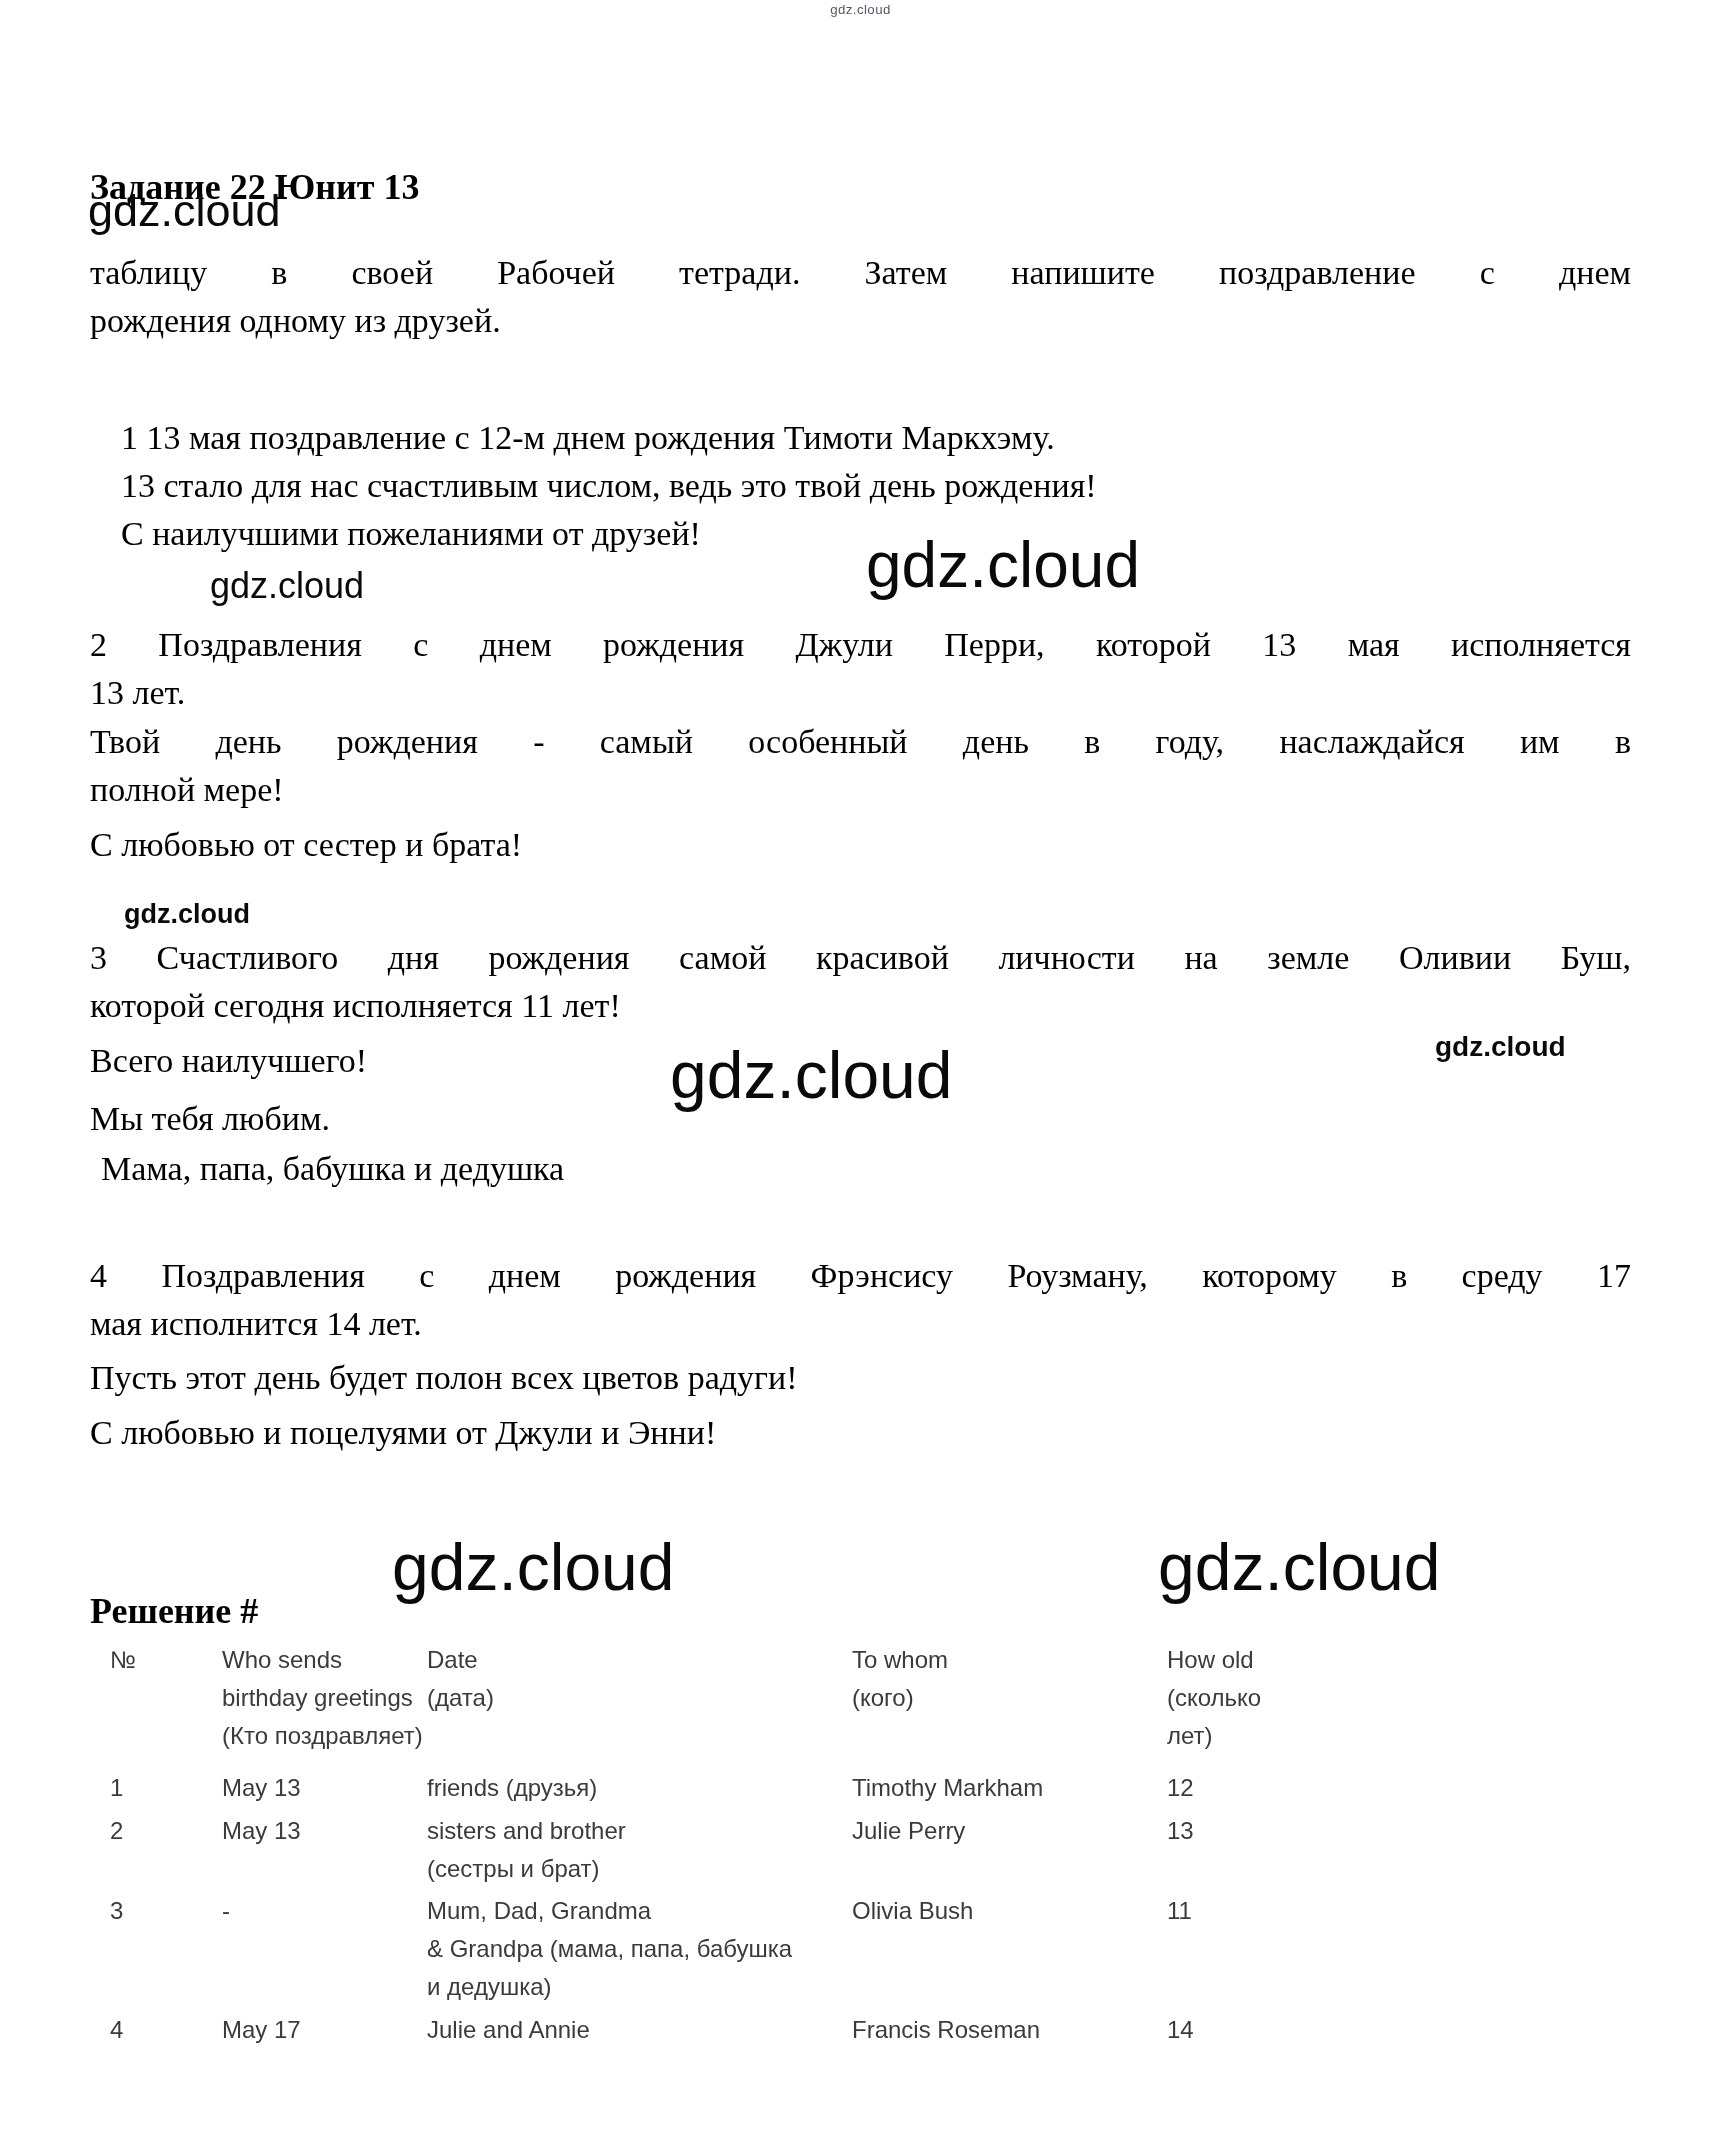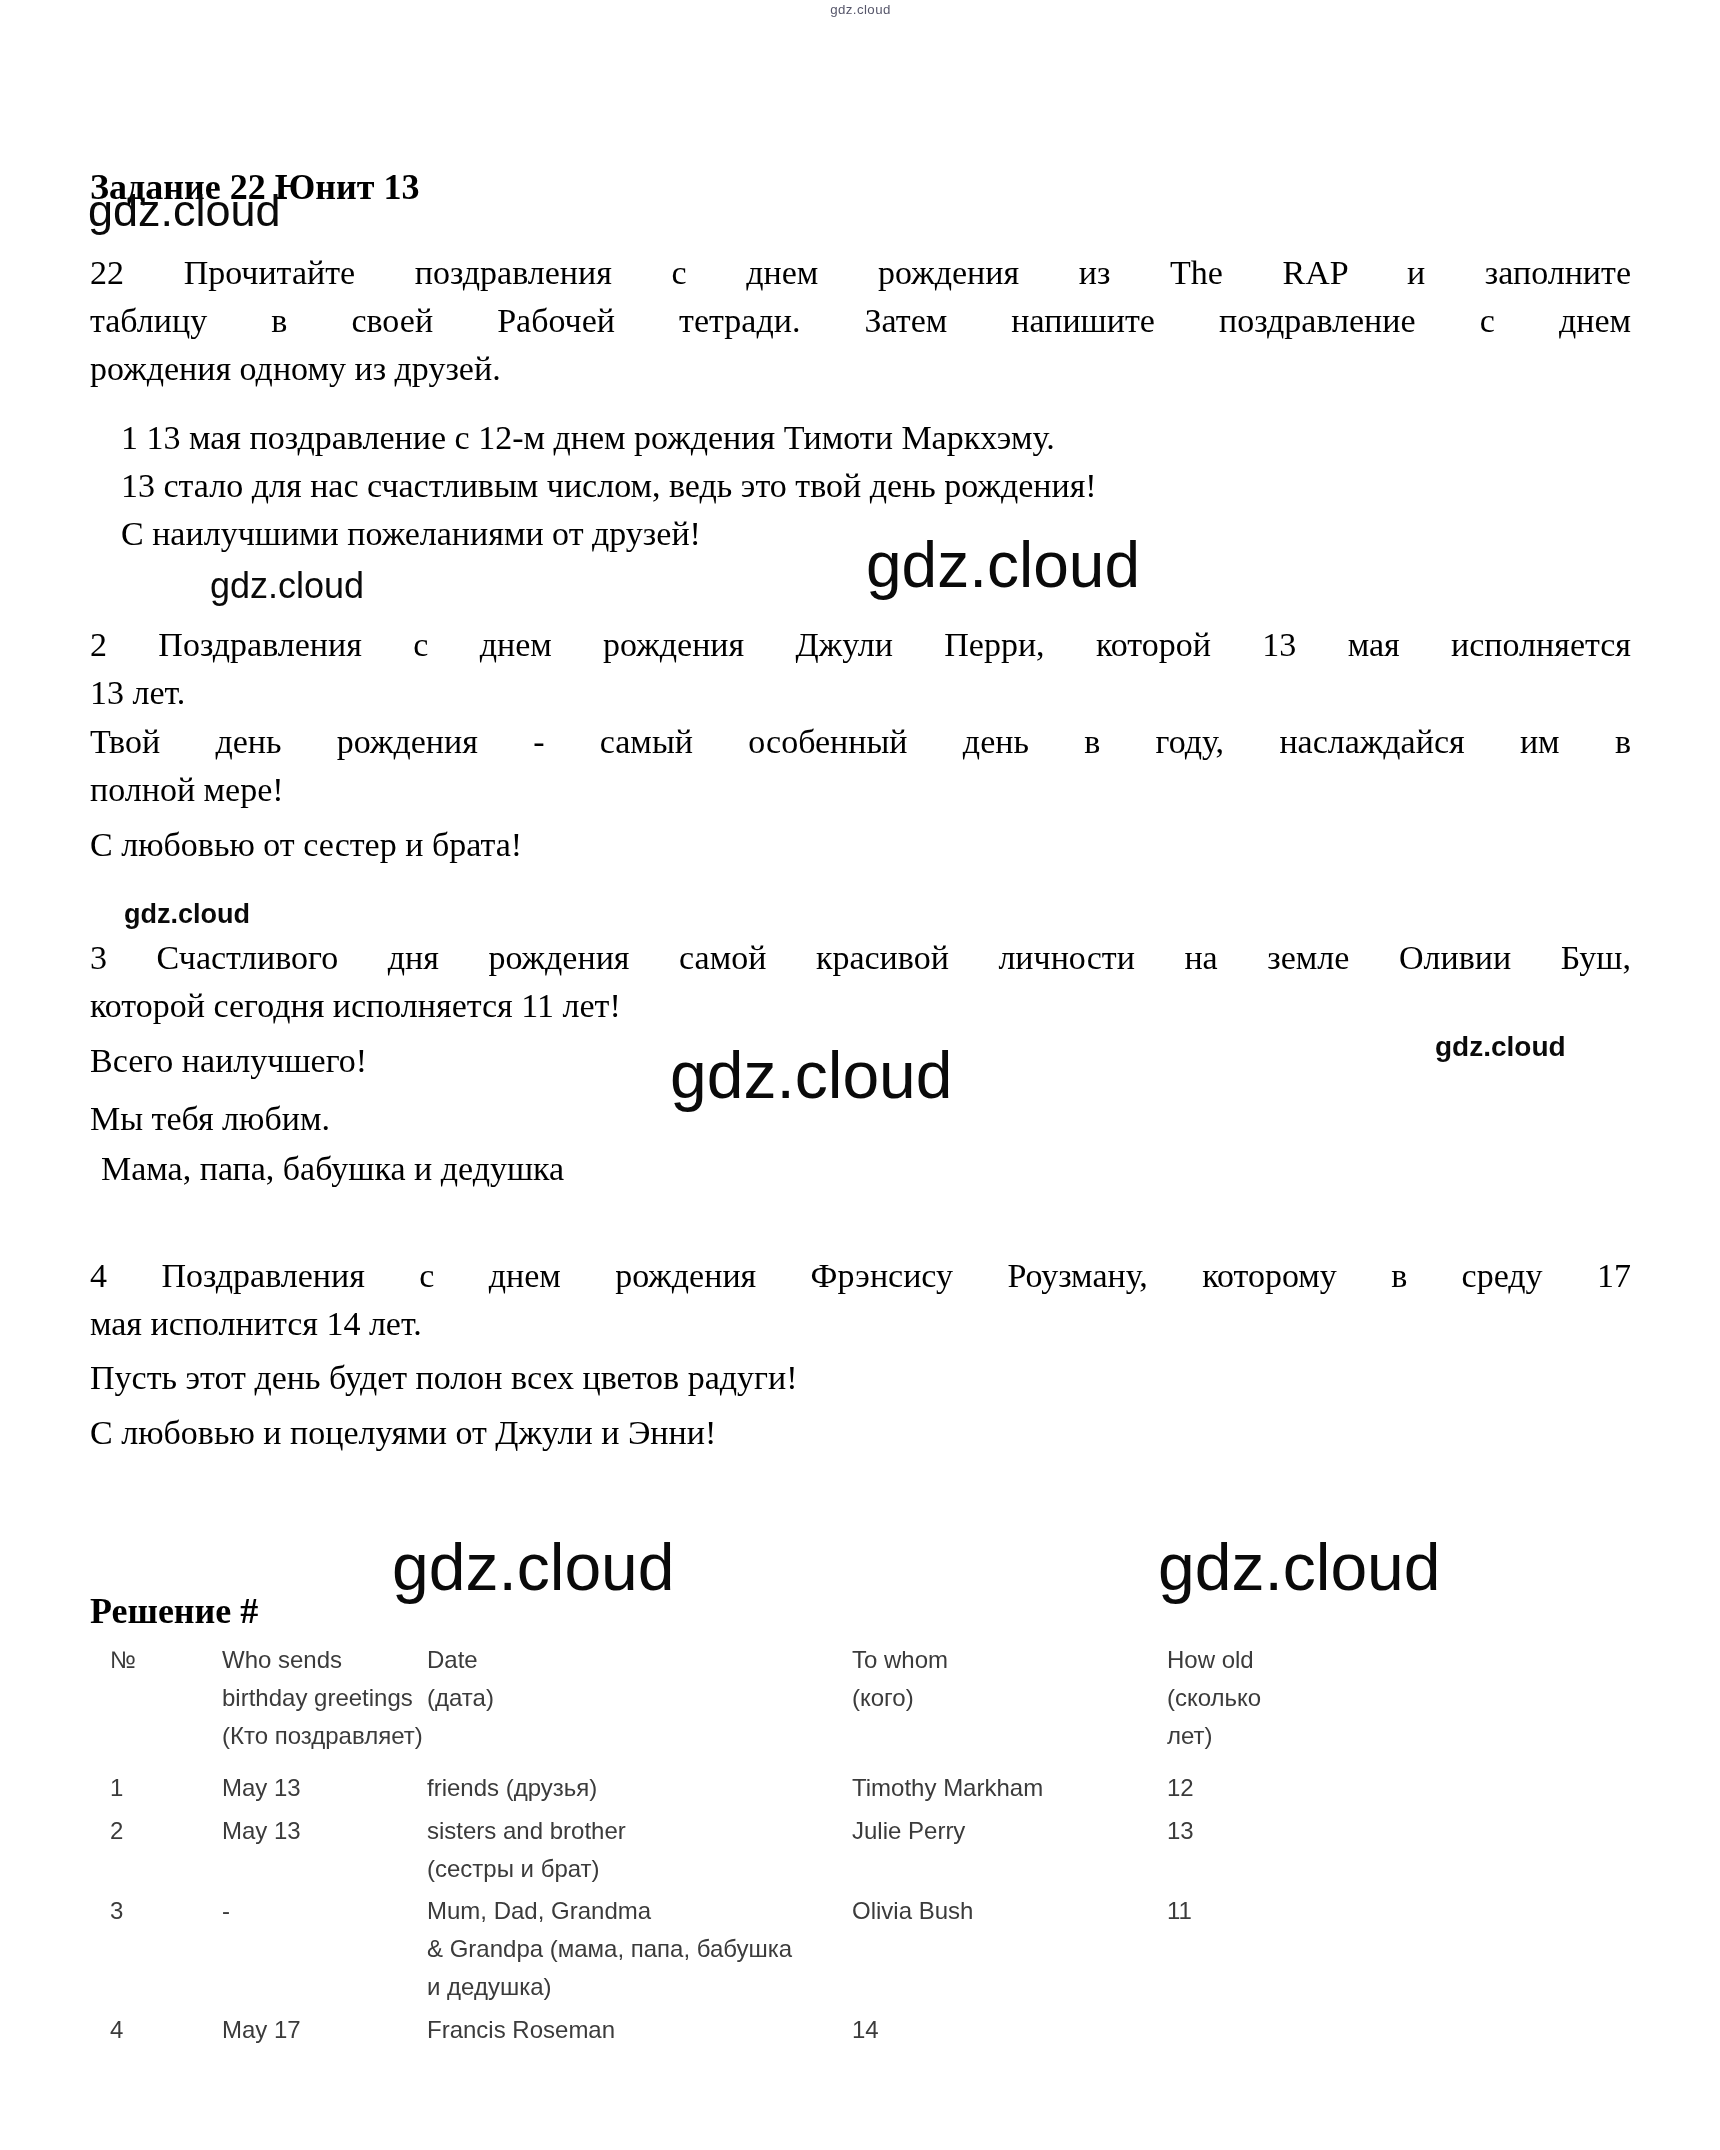--- a/index.html
+++ b/index.html
@@ -66,21 +66,20 @@
 
 <div>
 
   <div class="wm wm-top">gdz.cloud</div>
 
   <h1 class="title" style="left:90px; top:143px;">Задание 22 Юнит 13</h1>
 
   <div class="wm wm-a">gdz.cloud</div>
 
   <div class="para" style="top:249px;">
-    <div class="ln jl">22 Прочитайте поздравления с днем рождения из The RAP и заполните</div>
     <div class="ln jl">таблицу в своей Рабочей тетради. Затем напишите поздравление с днем</div>
     <div class="ln">рождения одному из друзей.</div>
   </div>
 
   <div class="para" style="top:414px;margin-left:31px;">
     <div class="ln">1 13 мая поздравление с 12-м днем рождения Тимоти Маркхэму.</div>
     <div class="ln">13 стало для нас счастливым числом, ведь это твой день рождения!</div>
     <div class="ln">С наилучшими пожеланиями от друзей!</div>
   </div>
 
@@ -162,18 +161,19 @@
     <div class="tcell">3</div>
     <div class="tcell">-</div>
     <div class="tcell">Mum, Dad, Grandma
 &amp; Grandpa (мама, папа, бабушка
 и дедушка)</div>
     <div class="tcell">Olivia Bush</div>
     <div class="tcell">11</div>
 
     <div class="tcell">4</div>
     <div class="tcell">May 17</div>
+    <div class="tcell">Julie and Annie</div>
     <div class="tcell">Francis Roseman</div>
     <div class="tcell">14</div>
   </div>
 
 </div>
 
 
 </body></html>

